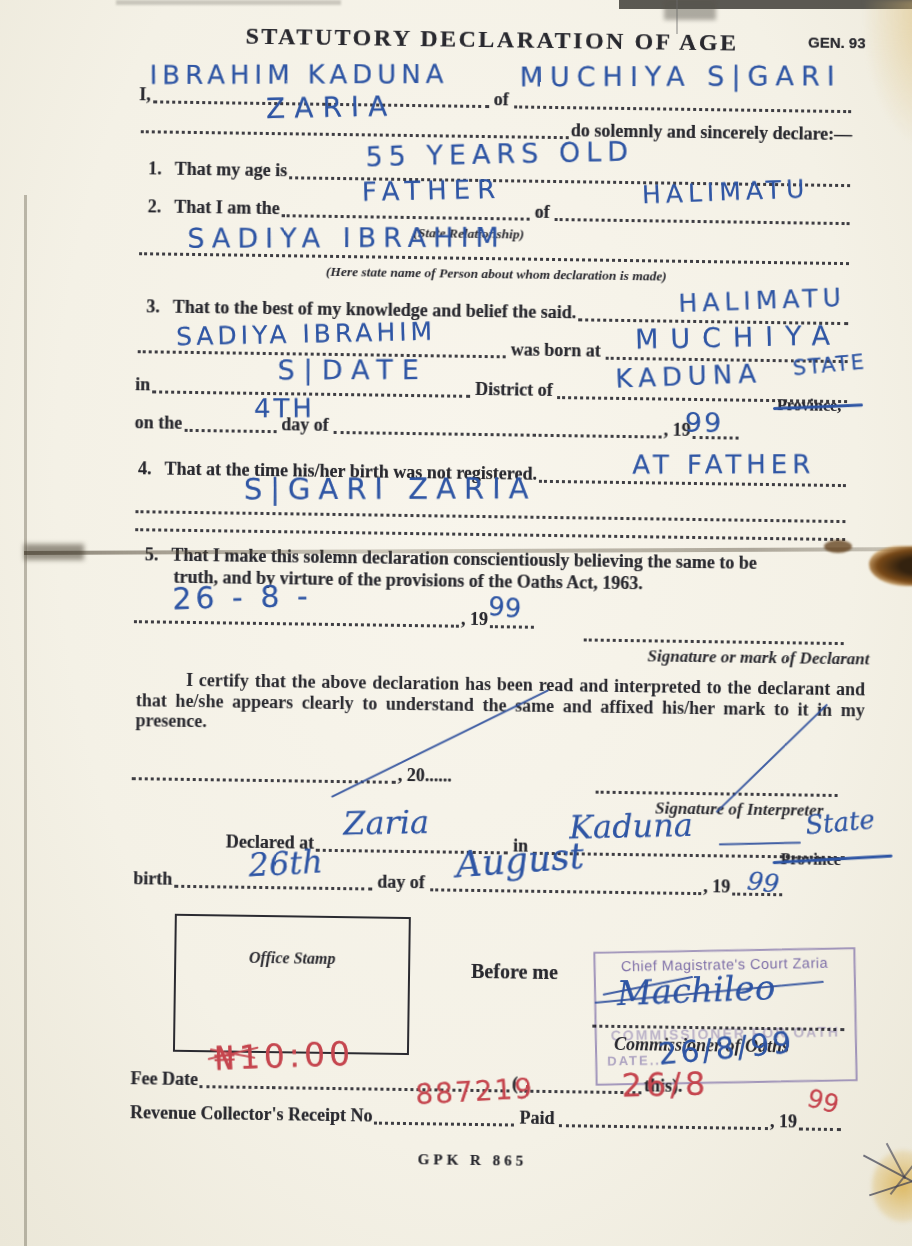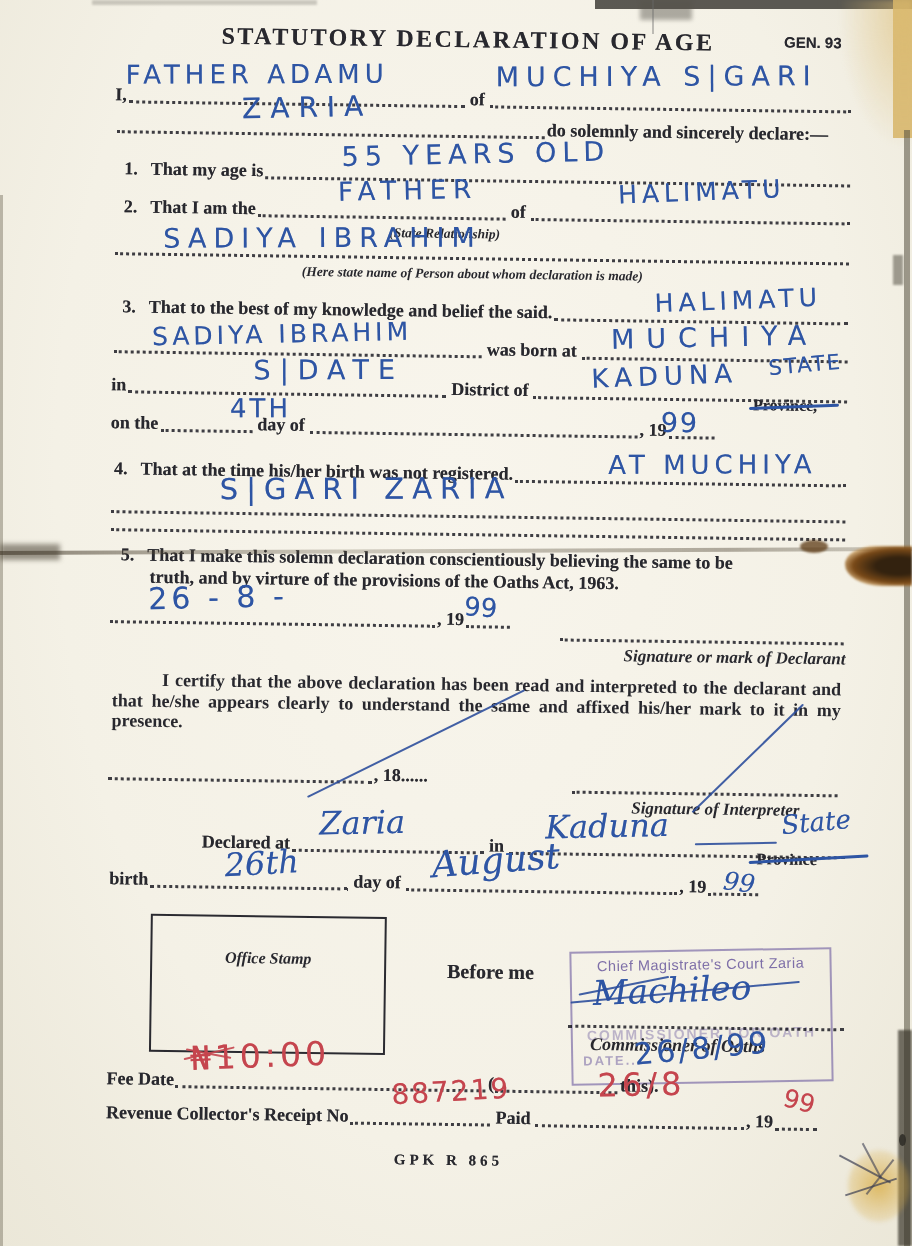--- a/index.html
+++ b/index.html
@@ -1,19 +1,19 @@
 <!DOCTYPE html>
 <html><head>
 <meta charset="utf-8">
 <style>
   html,body{margin:0;padding:0;}
   body{width:912px;height:1246px;position:relative;overflow:hidden;
        background:radial-gradient(ellipse at 50% 38%, #f8f5ec 0%, #f4f1e6 62%, #ebe7d8 100%);
        font-family:"Liberation Serif", serif;}
-  .page{position:absolute;inset:0;}
+  .page{position:absolute;inset:0;margin-left:24px;}
   .sheet{position:absolute;inset:0;transform:rotate(0.8deg);transform-origin:456px 620px;}
   .row{position:absolute;display:flex;align-items:flex-end;height:22px;}
   .p{font:600 18px/1.1 "Liberation Serif", serif;color:#28282e;white-space:pre;
      text-shadow:0 0 .4px rgba(40,40,46,.55);}
   .p.small{font-size:16px;}
   .num{margin-right:13px;}
   .pad{padding:0 3px;}
   .dots{flex:1 1 auto;border-bottom:3px dotted #2e2e35;margin:0 2px 2px 2px;min-width:10px;opacity:.92;}
   .cap{position:absolute;font:700 13.5px "Liberation Serif", serif;font-style:italic;color:#28282e;white-space:nowrap;}
   .sig{position:absolute;font:700 17px "Liberation Serif", serif;font-style:italic;color:#28282e;white-space:nowrap;}
@@ -42,21 +42,21 @@
   <div class="row" style="left:108px;top:88px;right:66px">
     <span class="p">I,</span>
     <span class="dots" style="flex:0 0 336px"></span>
     <span class="p pad">of</span>
     <span class="dots"></span>
   </div>
   <div class="row" style="left:108px;top:118px;right:66px">
     <span class="dots" style="flex:0 0 428px"></span>
     <span class="p">do solemnly and sincerely declare:—</span>
   </div>
-  <div class="hw" style="left:118px;top:64px;font-size:26px;letter-spacing:5px;transform:rotate(-1deg)">FATHER ADAMU</div>
+  <div class="hw" style="left:118px;top:64px;font-size:26px;letter-spacing:5px;transform:rotate(-1deg)">IBRAHIM KADUNA</div>
   <div class="hw" style="left:488px;top:60px;font-size:27px;letter-spacing:7px;transform:rotate(-1deg)">MUCHIYA S|GARI</div>
   <div class="hw" style="left:235px;top:96px;font-size:28px;letter-spacing:9px;transform:rotate(-2deg)">ZARIA</div>
 
   <div class="row" style="left:118px;top:162px;right:66px">
     <span class="p num">1.</span>
     <span class="p">That my age is</span>
     <span class="dots"></span>
   </div>
   <div class="hw" style="left:335px;top:140px;font-size:27px;letter-spacing:6px;transform:rotate(-2deg)">55 YEARS OLD</div>
 
@@ -115,21 +115,21 @@
     <span class="p num">4.</span>
     <span class="p">That at the time his/her birth was not registered.</span>
     <span class="dots"></span>
   </div>
   <div class="row" style="left:108px;top:498px;right:66px">
     <span class="dots"></span>
   </div>
   <div class="row" style="left:108px;top:516px;right:66px">
     <span class="dots"></span>
   </div>
-  <div class="hw" style="left:606px;top:448px;font-size:26px;letter-spacing:5px;transform:rotate(-1deg)">AT MUCHIYA</div>
+  <div class="hw" style="left:606px;top:448px;font-size:26px;letter-spacing:5px;transform:rotate(-1deg)">AT FATHER</div>
   <div class="hw" style="left:218px;top:476px;font-size:29px;letter-spacing:8px;transform:rotate(-1deg)">S|GARI  ZARIA</div>
 
   <div class="row" style="left:120px;top:548px">
     <span class="p num">5.</span>
     <span class="p">That I make this solemn declaration conscientiously believing the same to be</span>
   </div>
   <div class="row" style="left:149px;top:570px">
     <span class="p">truth, and by virture of the provisions of the Oaths Act, 1963.</span>
   </div>
 
@@ -142,21 +142,21 @@
     <span class="dots"></span>
   </div>
   <div class="sig" style="left:540px;top:644px;width:306px;text-align:right">Signature or mark of Declarant</div>
   <div class="hw" style="left:148px;top:586px;font-size:30px;letter-spacing:4px;transform:rotate(-2deg)">26 - 8 -</div>
   <div class="hw" style="left:464px;top:594px;font-size:26px;transform:rotate(4deg)">99</div>
 
   <div class="para" style="left:113px;top:674px;width:729px;text-indent:50px">I certify that the above declaration has been read and interpreted to the declarant and that he/she appears clearly to understand the same and affixed his/her mark to it in my presence.</div>
 
   <div class="row" style="left:108px;top:765px;width:322px">
     <span class="dots"></span>
-    <span class="p">, 18......</span>
+    <span class="p">, 20......</span>
   </div>
   <div class="row" style="left:572px;top:772px;right:70px">
     <span class="dots"></span>
   </div>
   <div class="sig" style="left:530px;top:796px;width:272px;text-align:right">Signature of Interpreter</div>
 
   <div class="row" style="left:205px;top:834px;right:62px">
     <span class="p">Declared at</span>
     <span class="dots" style="flex:0 0 192px"></span>
     <span class="p pad">in</span>

